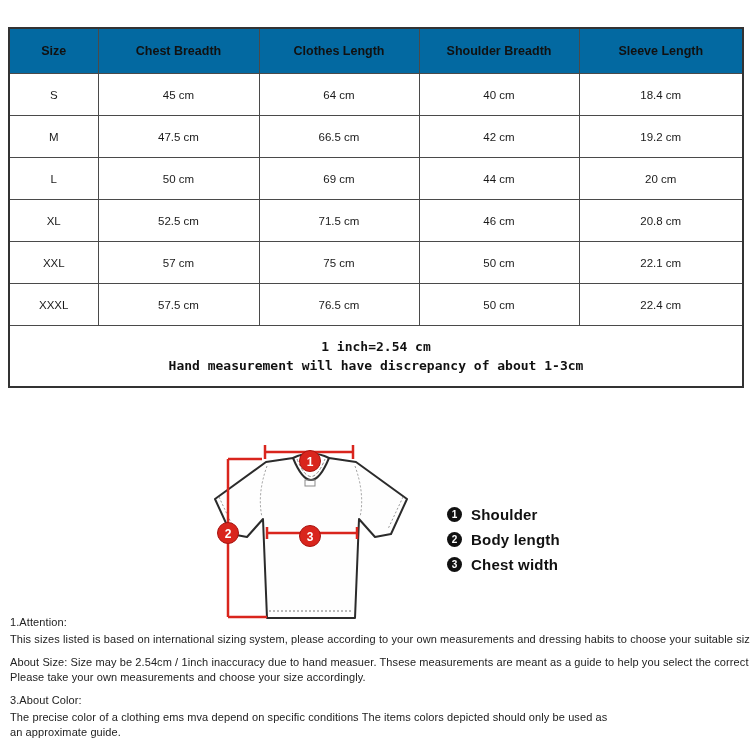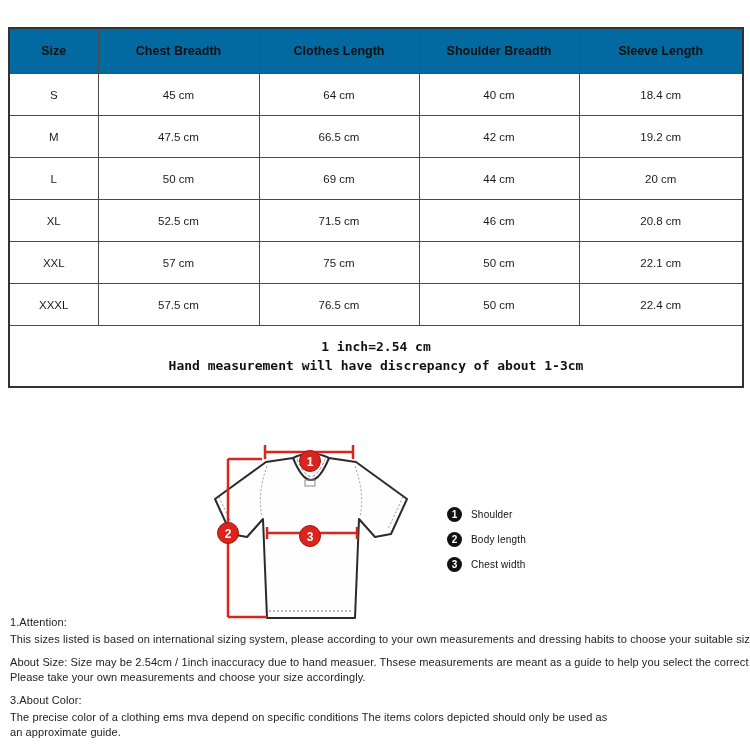--- a/index.html
+++ b/index.html
@@ -41,21 +41,21 @@
     display:flex;flex-direction:column;gap:9px;
   }
   .legend-row{display:flex;align-items:center;height:16px;}
   .legend-bullet{
     width:15px;height:15px;border-radius:50%;
     background:#111;color:#fff;
     font-size:10px;font-weight:bold;line-height:15px;text-align:center;
     flex:0 0 15px;
   }
   .legend-label{
-    margin-left:9px;font-size:10px;font-weight:400;color:#111;
+    margin-left:9px;font-size:15px;font-weight:700;color:#111;
     letter-spacing:0.2px;
   }
 
   
   .notes{
     position:absolute;left:10px;top:615px;right:6px;
     font-size:11px;line-height:15px;color:#222;letter-spacing:0.1px;
   }
   .note-sec{margin-bottom:8px;}
   .note-title{margin-bottom:2px;}

